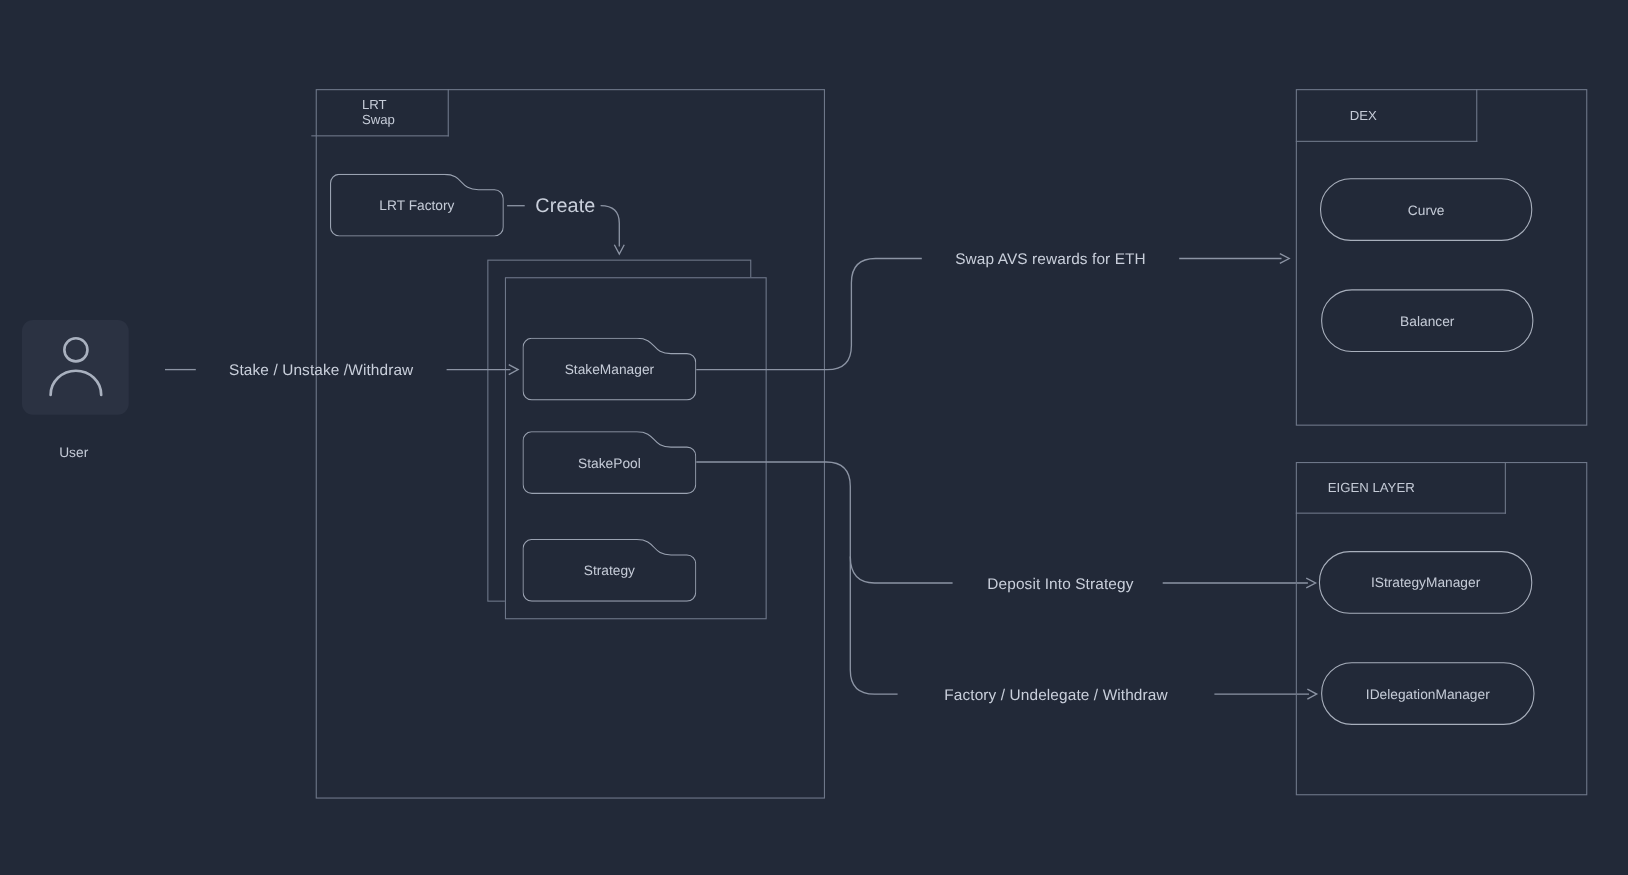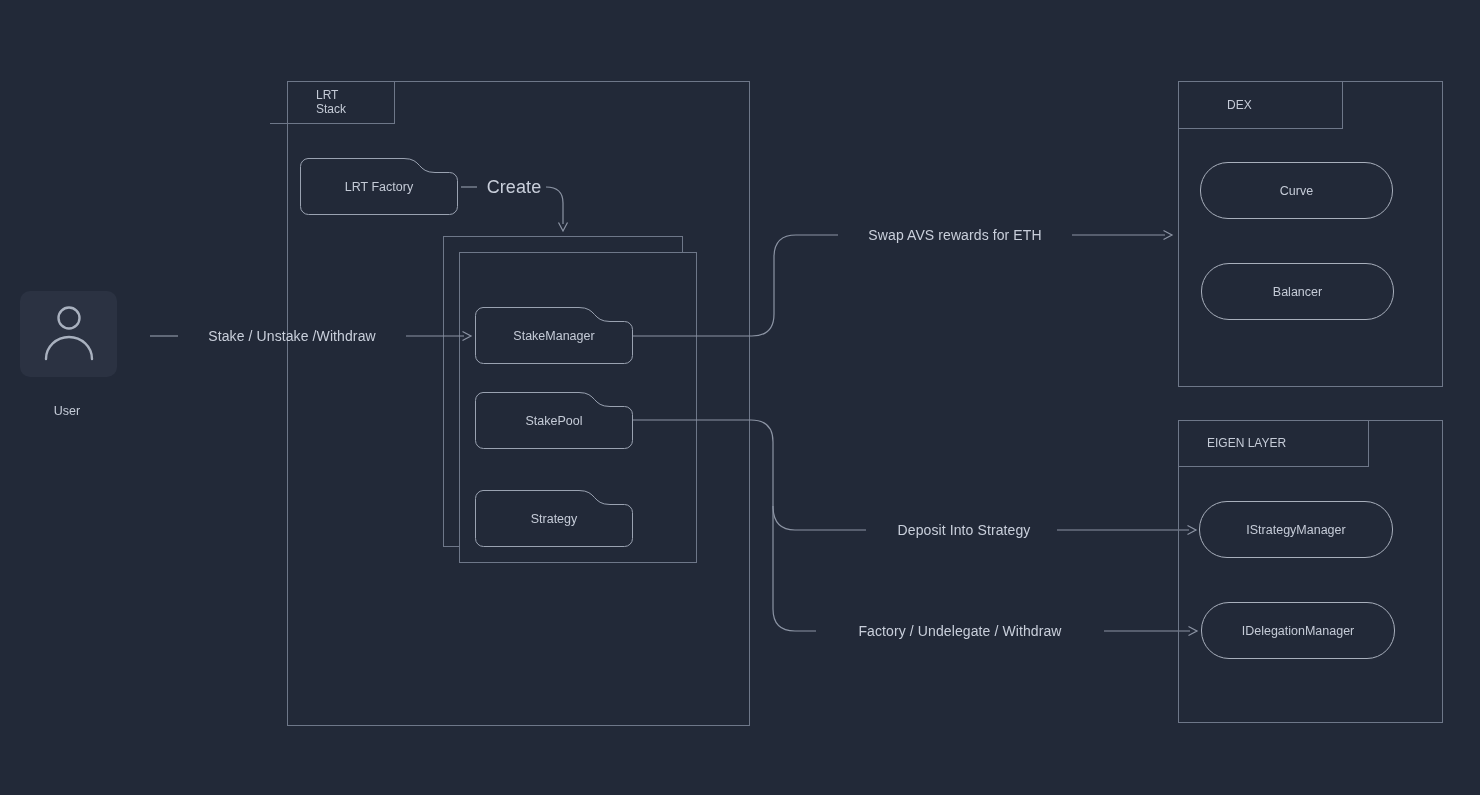--- a/index.html
+++ b/index.html
@@ -31,23 +31,23 @@
   .small-label{transform:translate(-50%,-50%);color:var(--txt);font-size:12.5px;white-space:nowrap}
   .user-box{width:97px;height:86px;border-radius:10px;background:#2b3242}
   svg.layer{position:absolute;left:0;top:0;pointer-events:none}
 </style>
 </head>
 <body>
 
 <div class="canvas">
 
   <div class="abs container-box" style="left:287px;top:81px;width:463px;height:645px"></div>
-  <div class="abs title-box" style="left:270px;top:81px;width:125px;height:43px;padding-left:46px">
+  <div class="abs title-box" style="left:283px;top:81px;width:125px;height:43px;padding-left:46px">
     <span>LRT</span>
-    <span>Stack</span>
+    <span>Swap</span>
   </div>
 
   <div class="abs panel" style="left:443px;top:236px;width:240px;height:311px"></div>
   <div class="abs panel" style="left:459px;top:252px;width:238px;height:311px"></div>
 
   <svg class="layer" width="1480" height="795" viewBox="0 0 1480 795" fill="none" stroke="#8c94a4" stroke-width="1.2">
     <path d="M150 336 H178"></path>
     <path d="M406 336 H464"></path>
     <path d="M462.5 331.5 L471 336 L462.5 340.5"></path>
     <path d="M461 187 H477"></path>

